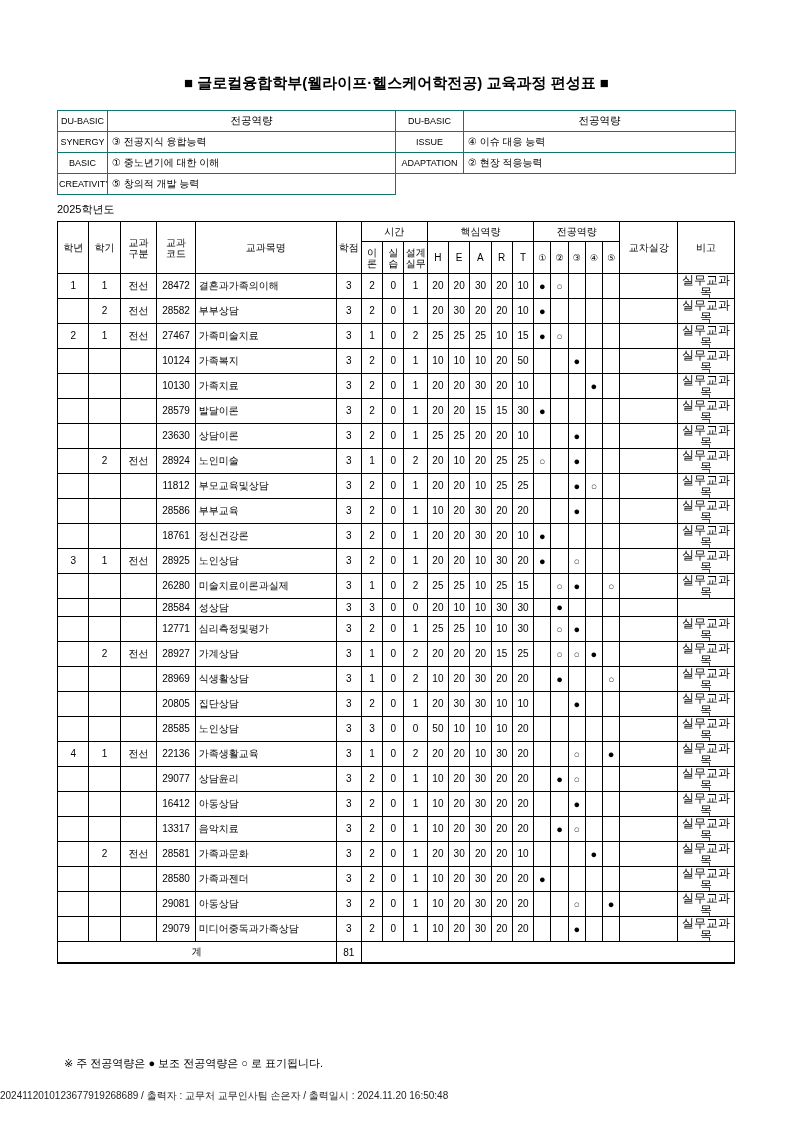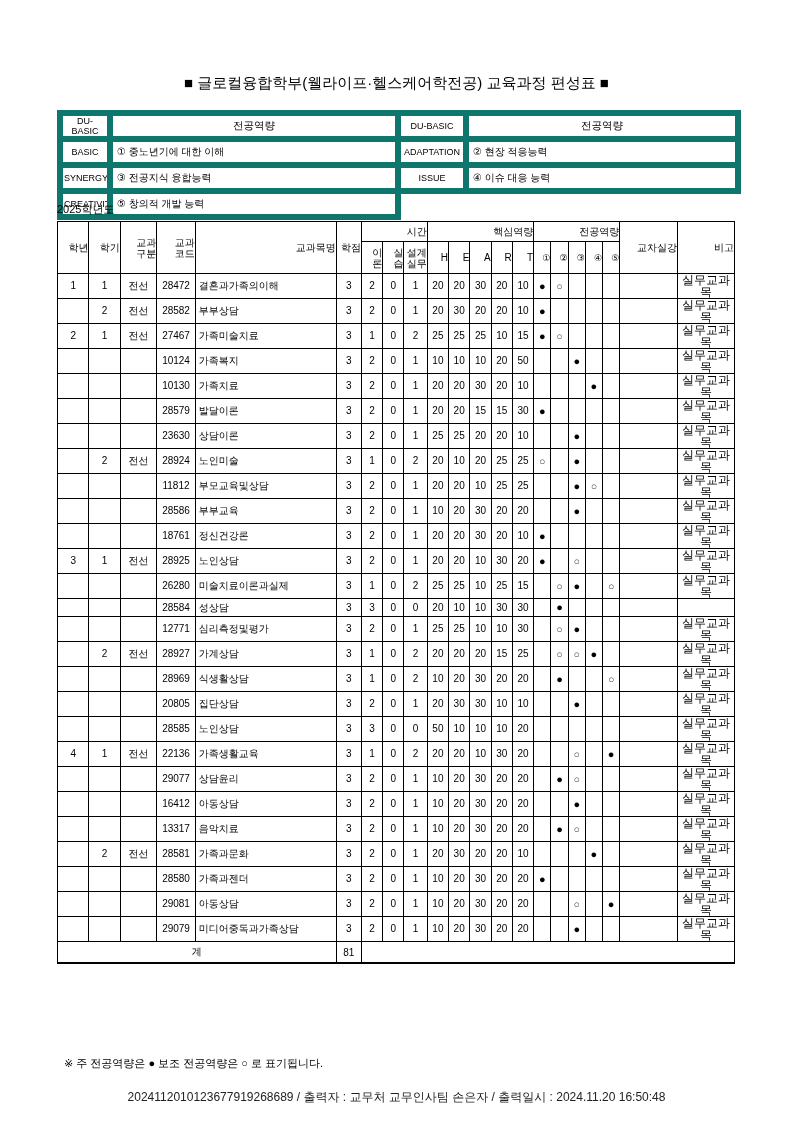--- a/index.html
+++ b/index.html
@@ -2,55 +2,55 @@
 <html><head>
 <meta charset="utf-8">
 <style>
   html,body{margin:0;padding:0;background:#fff;}
   .page{
     position:relative;width:793px;height:1121px;background:#fff;
     font-family:"Liberation Sans","DejaVu Sans",sans-serif;color:#000;overflow:hidden;
   }
   .title{
     position:absolute;top:74px;left:0;width:100%;text-align:center;
-    font-size:15px;font-weight:normal;
+    font-size:15px;font-weight:bold;
   }
   
   .du-table{
     position:absolute;top:110px;left:57px;width:678px;
     border-collapse:collapse;table-layout:fixed;
   }
-  .du-table td{border:6px solid #0f766e;height:20px;padding:0 4px;overflow:hidden;}
+  .du-table td{border:1px solid #0f766e;height:20px;padding:0 4px;overflow:hidden;}
   .du-table td.lbl{font-size:9px;text-align:center;padding:0 1px;}
   .du-table td.hd{font-size:10.5px;text-align:center;}
   .du-table td.txt{font-size:10px;text-align:left;}
   .du-table td.ghost{border:none;}
   
   .year{position:absolute;top:202px;left:57px;font-size:11px;}
   
   .main-table{
     position:absolute;top:221px;left:57px;width:678px;
     border-collapse:collapse;table-layout:fixed;
   }
   .main-table th,.main-table td{border:1px solid #000;overflow:hidden;}
-  .main-table thead th{font-weight:normal;font-size:10px;padding:0;text-align:right;}
+  .main-table thead th{font-weight:normal;font-size:10px;padding:0;}
   .main-table thead tr.g th{height:19px;}
   .main-table thead tr.s th{height:31px;}
   .main-table thead th.pre{white-space:pre-line;line-height:1.1;}
   .main-table thead th.circ{font-size:9px;}
   .main-table tbody td{height:17px;font-size:10px;padding:0;line-height:1;}
   .main-table td.c{text-align:center;}
   .main-table td.nm{text-align:left;padding-left:3px;font-size:10px;}
   .main-table td.note{font-size:12px;text-align:center;margin-left:18px;}
   .main-table td.dot{text-align:center;font-size:11px;line-height:1;}
   .main-table td.dot.open{color:#444;font-size:10.5px;}
   .main-table tfoot td{height:18px;font-size:10px;border-bottom:2px solid #000;}
   
   .footnote{position:absolute;top:1056px;left:64px;font-size:11px;font-weight:400;}
-  .printline{position:absolute;top:1089px;left:0;width:100%;text-align:center;font-size:12px;color:#222;}
+  .printline{position:absolute;top:1089px;left:0;width:100%;text-align:left;font-size:10px;color:#222;}
 </style>
 </head>
 <body>
 
 <div class="page">
 
   <div class="title">■ 글로컬융합학부(웰라이프·헬스케어학전공) 교육과정 편성표 ■</div>
 
   <table class="du-table">
     <colgroup>
@@ -60,30 +60,30 @@
         <col style="width:272px">
     </colgroup>
     <tbody>
         <tr>
       <td class="lbl">DU-BASIC</td>
       <td class="hd">전공역량</td>
       <td class="lbl">DU-BASIC</td>
       <td class="hd">전공역량</td>
     </tr>
     <tr>
+      <td class="lbl">SYNERGY</td>
+      <td class="txt">③ 전공지식 융합능력</td>
+      <td class="lbl">ISSUE</td>
+      <td class="txt">④ 이슈 대응 능력</td>
+    </tr>
+    <tr>
       <td class="lbl">BASIC</td>
       <td class="txt">① 중노년기에 대한 이해</td>
       <td class="lbl">ADAPTATION</td>
       <td class="txt">② 현장 적응능력</td>
-    </tr>
-    <tr>
-      <td class="lbl">SYNERGY</td>
-      <td class="txt">③ 전공지식 융합능력</td>
-      <td class="lbl">ISSUE</td>
-      <td class="txt">④ 이슈 대응 능력</td>
     </tr>
     <tr>
       <td class="lbl">CREATIVITY</td>
       <td class="txt">⑤ 창의적 개발 능력</td>
       <td class="ghost" colspan="2"></td>
     </tr>
   </tbody>
     </table>
 
   <div class="year">2025학년도</div>

